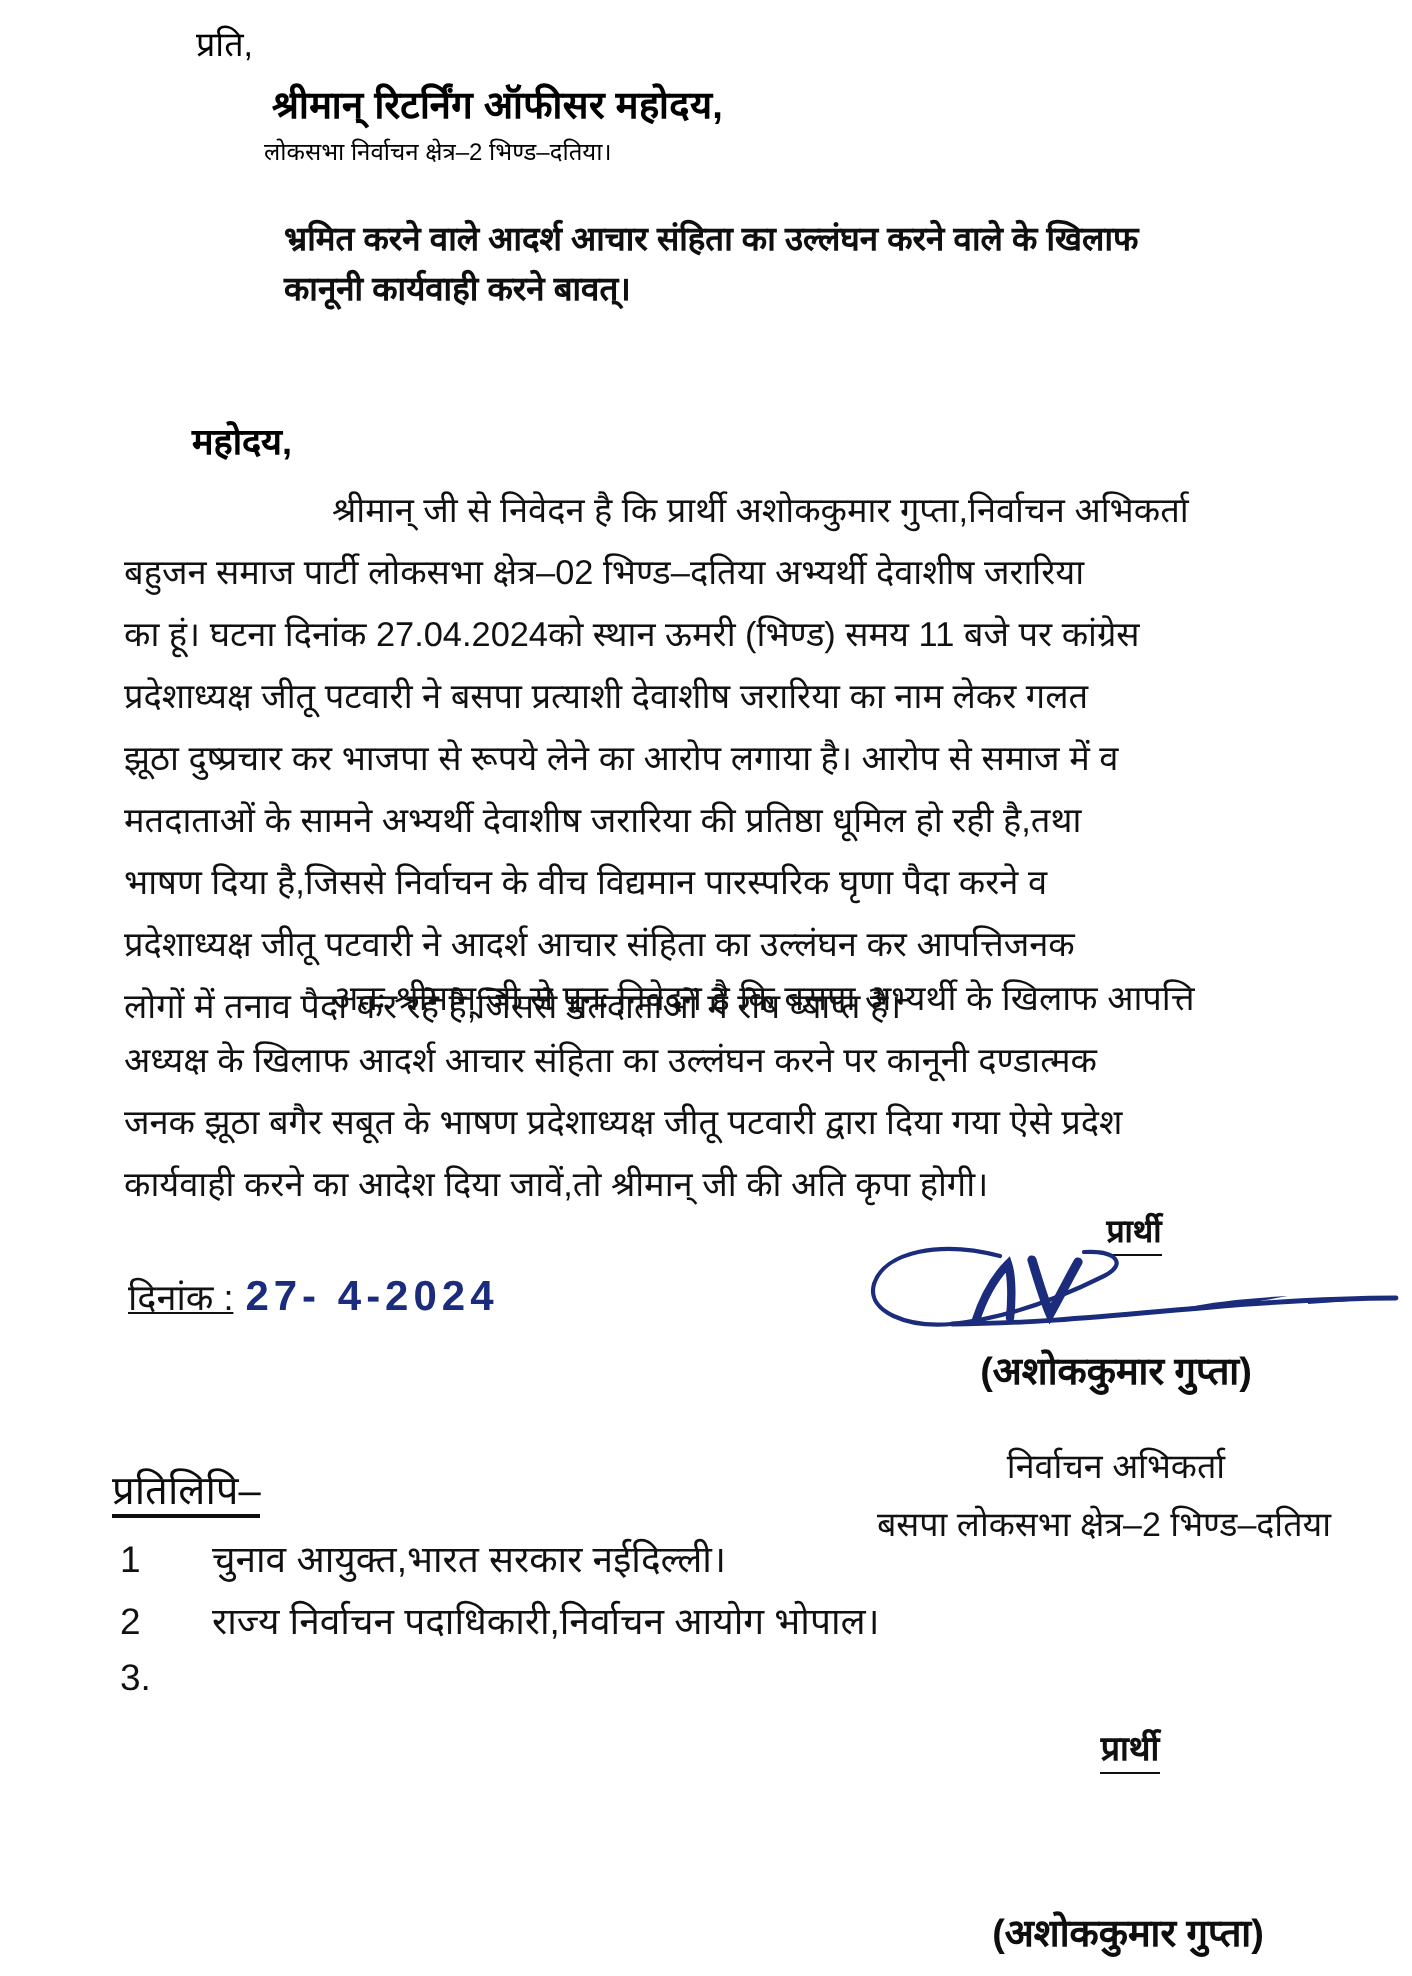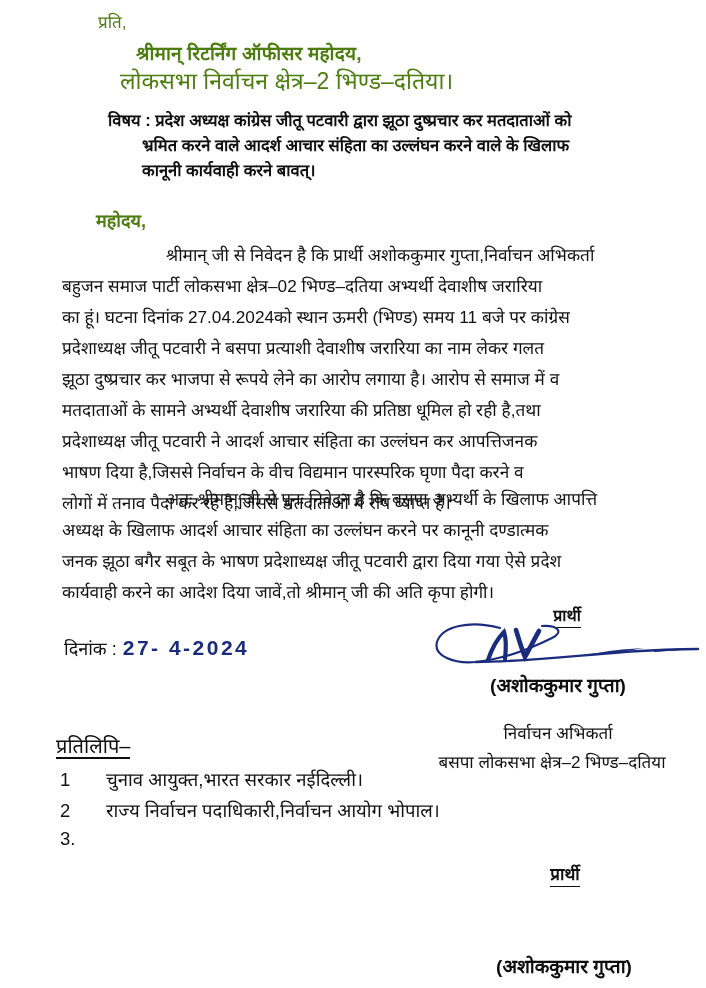--- a/index.html
+++ b/index.html
@@ -16,39 +16,39 @@
     width: 706px;
     height: 988px;
     background: #ffffff;
     overflow: hidden;
   }
 
   
   .blk {
     position: absolute;
     font-family: "Liberation Sans", "DejaVu Sans", sans-serif;
-    color: #4d7c0f;
+    color: #000000;
     line-height: 1.0;
     white-space: nowrap;
   }
 
   
   .to-label {
     left: 98px; top: 14px;
     font-size: 17px;
   }
   .addr1 {
     left: 136px; top: 44px;
     font-size: 19px;
     font-weight: 700;
     letter-spacing: .2px;
   }
   .addr2 {
-    left: 120px; top: 70px;
-    font-size: 23px;
+    left: 132px; top: 70px;
+    font-size: 12px;
   }
 
   
   #subject {
     position: absolute;
     left: 108px; top: 108px;
     width: 540px;
     font-family: "Liberation Sans", "DejaVu Sans", sans-serif;
     font-weight: 700;
     font-size: 16.5px;
@@ -82,21 +82,21 @@
   #para-2 { top: 484px; }
 
   
   .date-row {
     position: absolute;
     left: 64px; top: 636px;
     font-family: "Liberation Sans", "DejaVu Sans", sans-serif;
     font-size: 18px;
     white-space: nowrap;
   }
-  .date-row .dlabel { color: #121212; }
+  .date-row .dlabel { color: #121212; text-decoration: underline; }
   .date-row .dvalue {
     color: #1b2c7c;
     font-size: 21px;
     font-weight: 600;
     letter-spacing: 2.5px;
     margin-left: 6px;
   }
 
   
   #sign-block {
@@ -207,36 +207,35 @@
 </head>
 <body>
 
 <div id="page">
 
   <div class="blk to-label">प्रति,</div>
   <div class="blk addr1">श्रीमान् रिटर्निंग ऑफीसर महोदय,</div>
   <div class="blk addr2">लोकसभा निर्वाचन क्षेत्र–2 भिण्ड–दतिया।</div>
 
   <div id="subject">
-    <span class="sline">विषय : प्रदेश अध्यक्ष कांग्रेस जीतू पटवारी द्वारा झूठा दुष्प्रचार कर मतदाताओं को</span>
     <span class="sline ind">भ्रमित करने वाले आदर्श आचार संहिता का उल्लंघन करने वाले के खिलाफ</span>
     <span class="sline ind">कानूनी कार्यवाही करने बावत्।</span>
   </div>
 
   <div class="blk salutation">महोदय,</div>
 
   <div class="para" id="para-1">
     <span class="ln ind">श्रीमान् जी से निवेदन है कि प्रार्थी अशोककुमार गुप्ता,निर्वाचन अभिकर्ता</span>
     <span class="ln">बहुजन समाज पार्टी लोकसभा क्षेत्र–02 भिण्ड–दतिया अभ्यर्थी देवाशीष जरारिया</span>
     <span class="ln">का हूं। घटना दिनांक 27.04.2024को स्थान ऊमरी (भिण्ड) समय 11 बजे पर कांग्रेस</span>
     <span class="ln">प्रदेशाध्यक्ष जीतू पटवारी ने बसपा प्रत्याशी देवाशीष जरारिया का नाम लेकर गलत</span>
     <span class="ln">झूठा दुष्प्रचार कर भाजपा से रूपये लेने का आरोप लगाया है। आरोप से समाज में व</span>
     <span class="ln">मतदाताओं के सामने अभ्यर्थी देवाशीष जरारिया की प्रतिष्ठा धूमिल हो रही है,तथा</span>
+    <span class="ln">भाषण दिया है,जिससे निर्वाचन के वीच विद्यमान पारस्परिक घृणा पैदा करने व</span>
     <span class="ln">प्रदेशाध्यक्ष जीतू पटवारी ने आदर्श आचार संहिता का उल्लंघन कर आपत्तिजनक</span>
-    <span class="ln">भाषण दिया है,जिससे निर्वाचन के वीच विद्यमान पारस्परिक घृणा पैदा करने व</span>
     <span class="ln">लोगों में तनाव पैदा कर रहे है,जिससे मतदाताओं में रोष व्याप्त है।</span>
   </div>
 
   <div class="para" id="para-2">
     <span class="ln ind">अतः श्रीमान् जी से पुनः निवेदन है कि बसपा अभ्यर्थी के खिलाफ आपत्ति</span>
     <span class="ln">अध्यक्ष के खिलाफ आदर्श आचार संहिता का उल्लंघन करने पर कानूनी दण्डात्मक</span>
     <span class="ln">जनक झूठा बगैर सबूत के भाषण प्रदेशाध्यक्ष जीतू पटवारी द्वारा दिया गया ऐसे प्रदेश</span>
     <span class="ln">कार्यवाही करने का आदेश दिया जावें,तो श्रीमान् जी की अति कृपा होगी।</span>
   </div>
 

